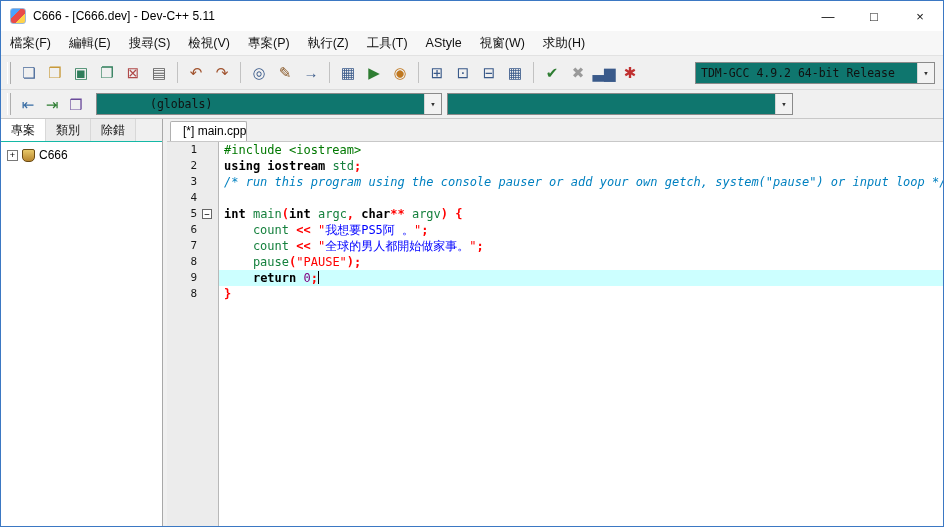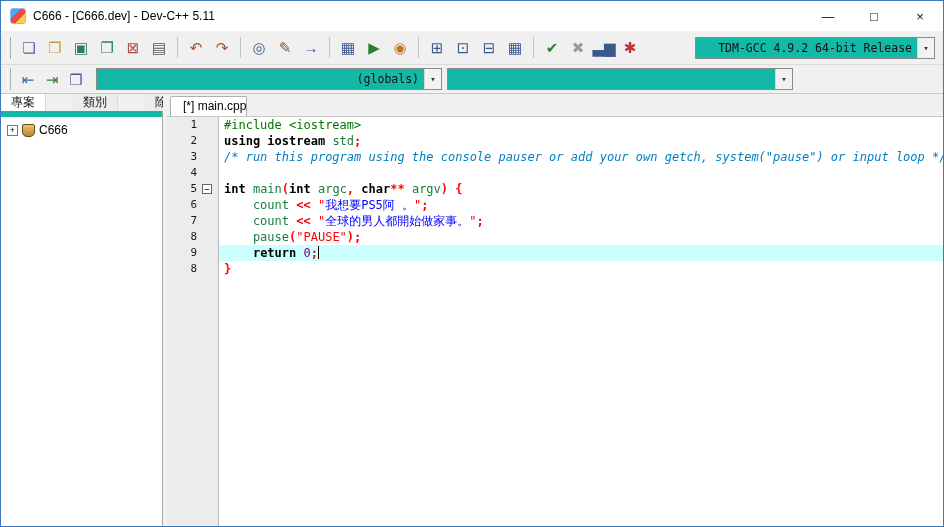--- a/index.html
+++ b/index.html
@@ -21,37 +21,37 @@
   .menu-item { padding:0 9px; font-size:12.5px; display:flex; align-items:center; color:#111; white-space:nowrap; }
 
   
   .toolbar { height:34px; background:#f0f0f0; display:flex; align-items:center; flex:none; border-bottom:1px solid #dcdcdc; padding:0 6px; }
   .tb-grip { width:4px; height:22px; border-left:1px solid #ffffff; border-right:1px solid #aeaeae; margin-right:5px; flex:none; }
   .tb-buttons { display:flex; align-items:center; }
   .tb-btn { width:26px; height:26px; display:flex; align-items:center; justify-content:center; border:1px solid transparent; border-radius:2px; flex:none; }
   .tb-glyph { font-size:15px; line-height:1; }
   .tb-sep { width:1px; height:21px; background:#c2c2c2; margin:0 5px; flex:none; }
 
-  .combo { display:flex; align-items:center; height:22px; background:#14b8a6; border:1px solid #8a8a8a;
-    font-family:"DejaVu Sans Mono","Liberation Mono",monospace; font-size:11.5px; color:#111;text-align:right; }
+  .combo { display:flex; align-items:center; height:22px; background:#0f766e; border:1px solid #8a8a8a;
+    font-family:"DejaVu Sans Mono","Liberation Mono",monospace; font-size:11.5px; color:#111; }
   .combo-text { flex:1; padding:0 5px; white-space:nowrap; overflow:hidden; }
   .combo-arrow { width:17px; height:100%; display:flex; align-items:center; justify-content:center;
     font-size:9px; color:#333; border-left:1px solid #d5d5d5; background:#f2f2f2; flex:none; }
   .compiler { width:240px; margin-left:auto; margin-right:2px; }
 
   .classbar { height:29px; background:#f0f0f0; display:flex; align-items:center; flex:none; padding:0 6px; border-bottom:1px solid #c8c8c8; }
   .cb-buttons { display:flex; align-items:center; margin-right:8px; }
   .cb-buttons .tb-btn { width:24px; height:24px; }
   .scope-combo { width:346px; margin-right:5px;padding-left:48px; }
   .member-combo { width:346px; }
 
   
   .main { flex:1; display:flex; min-height:0; }
   .sidebar { width:162px; flex:none; display:flex; flex-direction:column; background:#fff; border-right:1px solid #a8a8a8; }
-  .side-tabs { height:23px; background:#f0f0f0; display:flex; flex:none; border-bottom:6px solid #14b8a6;gap:27px; }
+  .side-tabs { height:23px; background:#f0f0f0; display:flex; flex:none; border-bottom:1px solid #14b8a6; }
   .side-tab { padding:0 10px; font-size:12px; display:flex; align-items:center; color:#111;
     border-right:1px solid #d8d8d8; background:#ececec; white-space:nowrap; }
   .side-tab.active { background:#ffffff; }
   .tree { flex:1; padding:4px 2px; }
   .tree-row { display:flex; align-items:center; gap:4px; padding:2px 4px; font-size:12px; color:#000; }
   .expander { width:11px; height:11px; border:1px solid #787878; background:#fff; font-size:9px; line-height:9px;
     text-align:center; color:#000; flex:none; }
   .project-icon { width:13px; height:13px; flex:none; border:1px solid #6a4a14; border-radius:2px 2px 5px 5px;
     background:linear-gradient(180deg,#e8c868,#b8862e); }
   .splitter { width:4px; background:#f0f0f0; flex:none; }
@@ -102,20 +102,32 @@
         </div>
       <div class="win-btn">
           <span>□</span>
         </div>
       <div class="win-btn">
           <span>×</span>
         </div>
     </div>
   </div>
 
+  <div class="menubar">
+      <div class="menu-item">檔案(F)</div>
+      <div class="menu-item">編輯(E)</div>
+      <div class="menu-item">搜尋(S)</div>
+      <div class="menu-item">檢視(V)</div>
+      <div class="menu-item">專案(P)</div>
+      <div class="menu-item">執行(Z)</div>
+      <div class="menu-item">工具(T)</div>
+      <div class="menu-item">AStyle</div>
+      <div class="menu-item">視窗(W)</div>
+      <div class="menu-item">求助(H)</div>
+    </div>
 
   <div class="toolbar">
     <div class="tb-grip"></div>
     <div class="tb-buttons">
         <div class="tb-btn">
           <span class="tb-glyph" style="color: rgb(74, 106, 154);">❏</span>
         </div>
         <div class="tb-btn">
           <span class="tb-glyph" style="color: rgb(200, 154, 58);">❒</span>
         </div>

